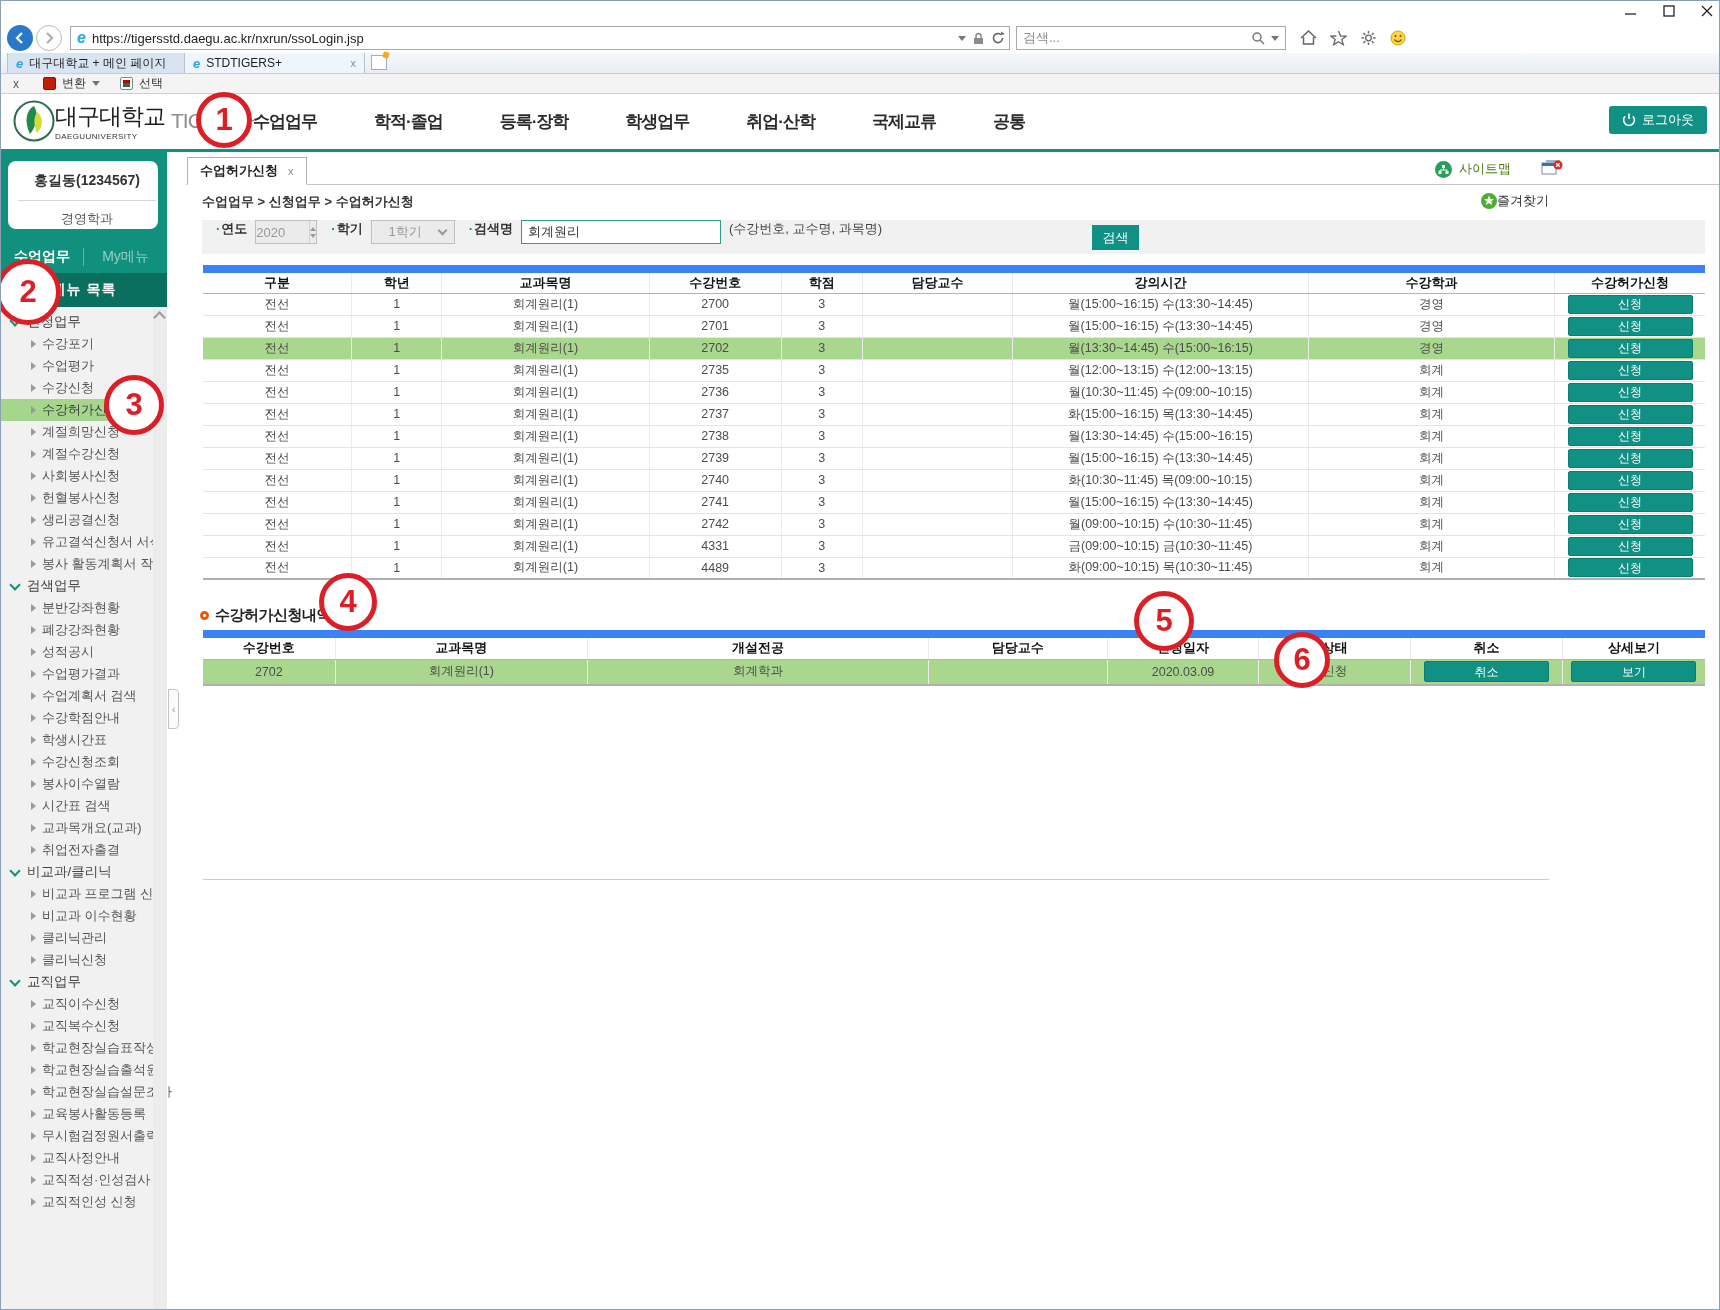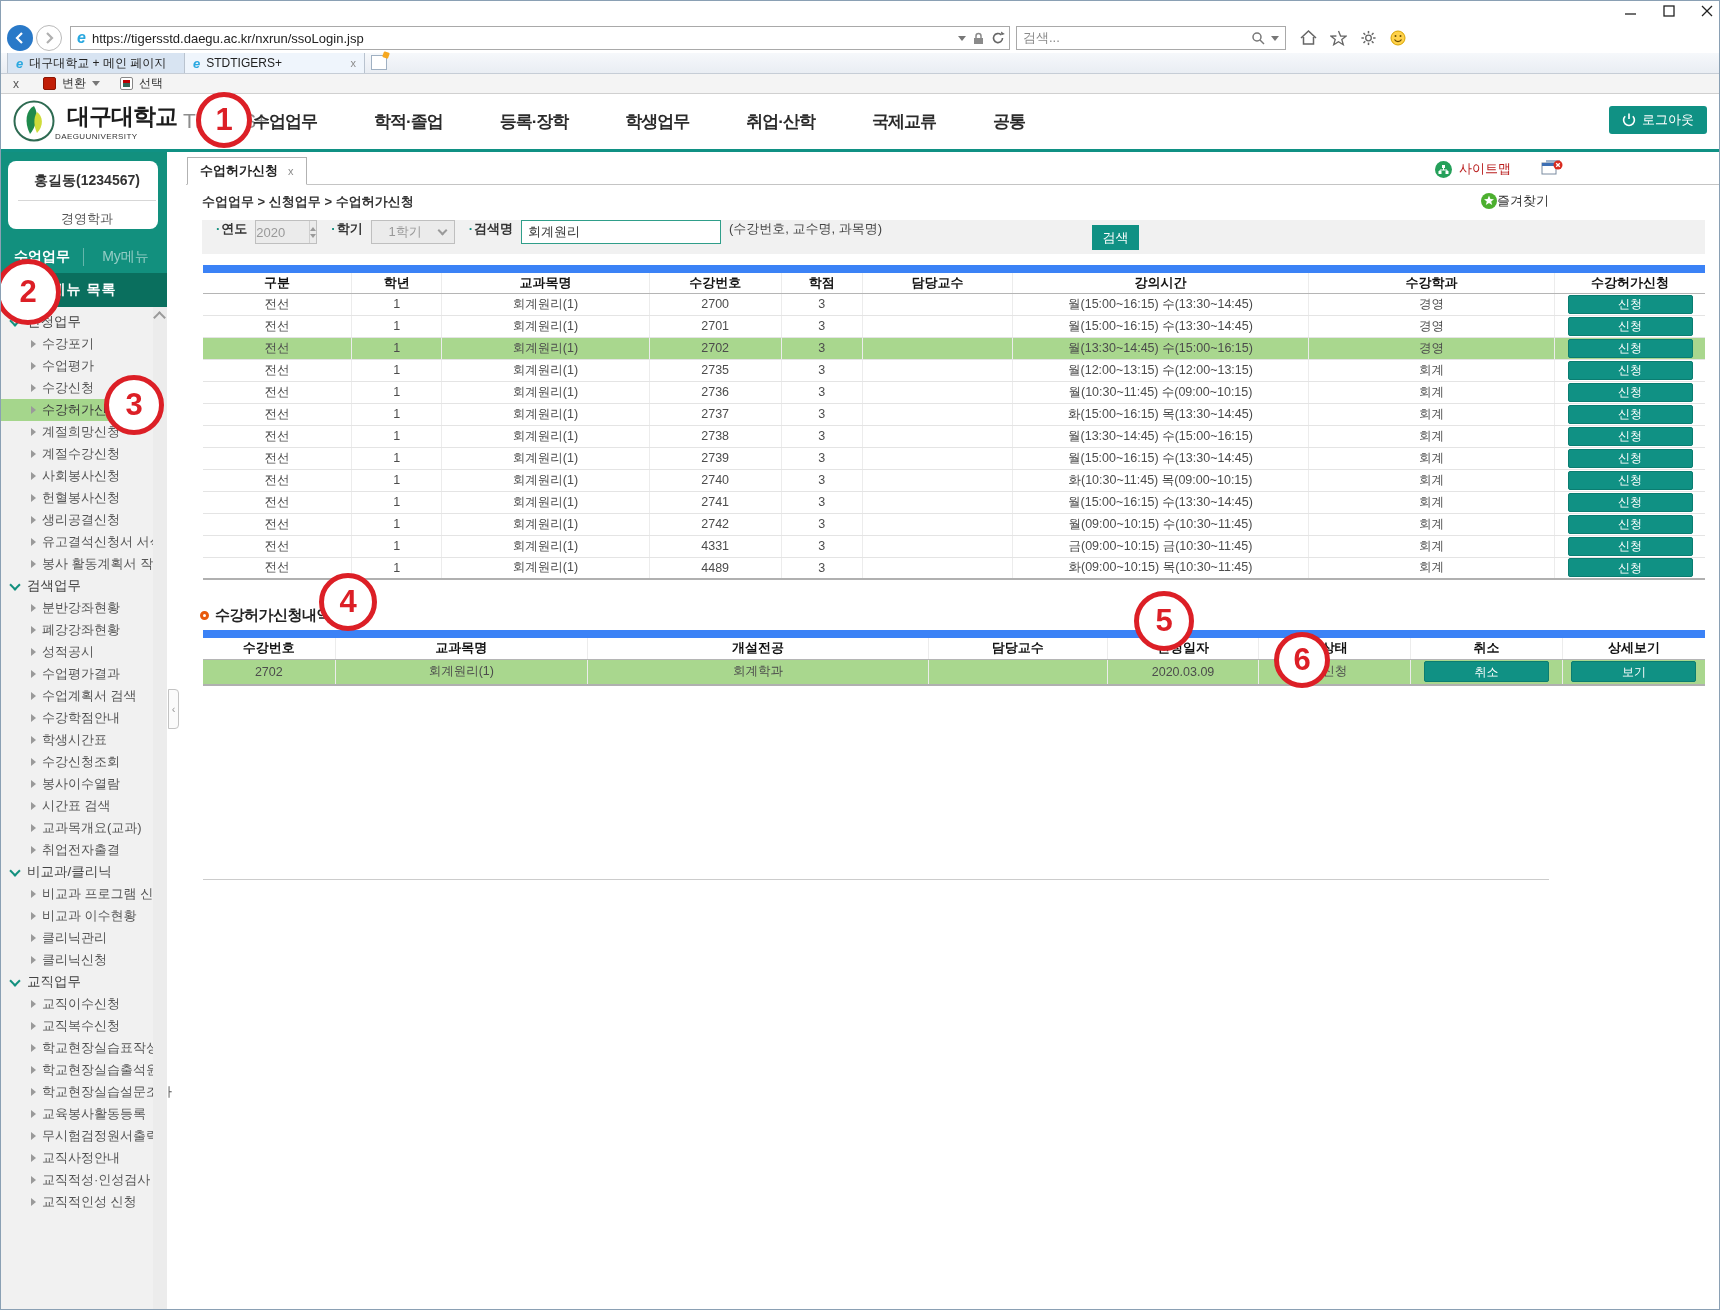--- a/index.html
+++ b/index.html
@@ -37,21 +37,21 @@
   .pdf-toolbar { position:absolute; top:73px; left:0; width:1720px; height:20px; background:#f4f4f4; border-bottom:1px solid #d0d0d0; display:flex; align-items:center; font-size:12px; color:#333; gap:6px; }
   .pdf-toolbar .tclose { margin-left:12px; color:#555; }
   .ticon { width:13px; height:13px; display:inline-block; border-radius:2px; }
   .ticon.red { background:#c11e07; border:1px solid #8d1503; margin-left:18px; }
   .ticon.grid { background:#fff; border:1px solid #888; position:relative; margin-left:14px; }
   .ticon.grid::after { content:""; position:absolute; inset:2px; background:linear-gradient(#b00 50%,#365 50%); }
 
   
   .app-header { position:absolute; top:93px; left:0; width:1720px; height:55px; background:#fff; }
   .logo-wrap { position:absolute; left:12px; top:6px; display:flex; align-items:center; }
-  .univ-kr { font-size:23px; font-weight:bold; color:#1c1c1c; letter-spacing:-1px; margin-left:12px; }
+  .univ-kr { font-size:23px; font-weight:normal; color:#1c1c1c; letter-spacing:-1px; margin-left:0; }
   .univ-en { font-size:8px; color:#333; letter-spacing:.4px; }
   .brand { font-size:21px; color:#8d8d8d; margin-left:6px; letter-spacing:-1px; }
   .main-nav { position:absolute; left:252px; top:0; height:55px; display:flex; align-items:center; gap:57px; }
   .nav-item { font-size:17px; font-weight:bold; color:#2b2b2b; letter-spacing:-1px; cursor:pointer; }
   .logout-btn { position:absolute; right:14px; top:12px; height:28px; background:#109184; color:#fff; border:none; border-radius:3px; font-size:13px; display:flex; align-items:center; gap:6px; padding:0 13px; cursor:pointer; }
   .teal-line { position:absolute; top:148px; left:0; width:1720px; height:3px; background:#109184; }
 
   
   .sidebar { position:absolute; top:151px; left:0; width:166px; bottom:0; background:#fff; }
   .side-teal { position:absolute; top:0; left:0; width:166px; height:155px; background:#12907e; }
@@ -72,21 +72,21 @@
   .side-scroll { position:absolute; top:0; right:0; width:14px; height:1049px; background:#ececec; }
   .side-scroll .up, .side-scroll .down { position:absolute; left:2px; width:9px; height:9px; border-left:2px solid #9a9a9a; border-top:2px solid #9a9a9a; }
   .side-scroll .up { top:6px; transform:rotate(45deg); }
   .collapse-handle { position:absolute; left:167px; top:688px; width:11px; height:40px; background:#fbfbfb; border:1px solid #c3c3c3; border-radius:0 4px 4px 0; color:#9a9a9a; font-size:11px; display:flex; align-items:center; justify-content:center; cursor:pointer; }
 
   
   .main { position:absolute; left:185px; top:152px; width:1535px; bottom:0; background:#fff; }
   .page-tabbar { position:relative; height:32px; border-bottom:1px solid #c4c4c4; }
   .page-tab { position:absolute; left:1px; bottom:-1px; height:28px; background:#fff; border:1px solid #b2b2b2; border-bottom:1px solid #fff; display:flex; align-items:center; padding:0 12px; font-size:13px; font-weight:bold; color:#222; cursor:pointer; }
   .page-tab .x { font-weight:normal; color:#8b8b8b; font-size:11px; margin-left:10px; }
-  .tabbar-right { position:absolute; right:210px; top:7px; display:flex; align-items:center; gap:7px; font-size:13px; color:#b91c1c; cursor:pointer; }
+  .tabbar-right { position:absolute; right:210px; top:7px; display:flex; align-items:center; gap:7px; font-size:13px; color:#4d7c0f; cursor:pointer; }
   .winset-icon { position:absolute; right:158px; top:6px; cursor:pointer; }
 
   .bc-row { position:relative; height:33px; display:flex; align-items:center; }
   .breadcrumb { margin-left:16px; font-size:13px; font-weight:bold; color:#333; }
   .fav-link { position:absolute; right:172px; top:7px; display:flex; align-items:center; font-size:13px; color:#333; cursor:pointer; }
 
   .filter-bar { position:relative; margin:2px 16px 0 16px; height:34px; background:#f1f1f1; display:flex; font-size:13px; color:#333; }
   .flabel { font-weight:bold; margin-left:14px; }
   .flabel .dot { color:#12907e; font-weight:bold; margin-right:1px; }
   .spinner { width:62px; height:24px; background:#ebebeb; border:1px solid #bfbfbf; margin-left:8px; display:flex; align-items:center; color:#999; position:relative;gap:24px; }

